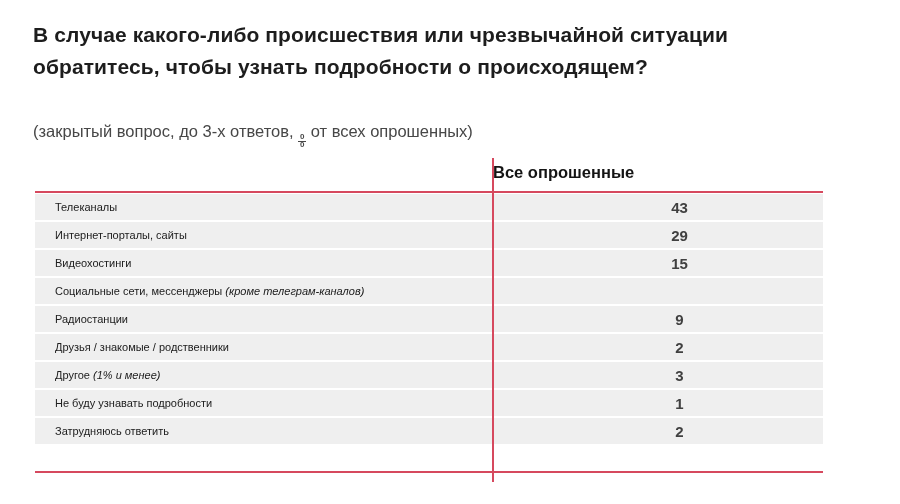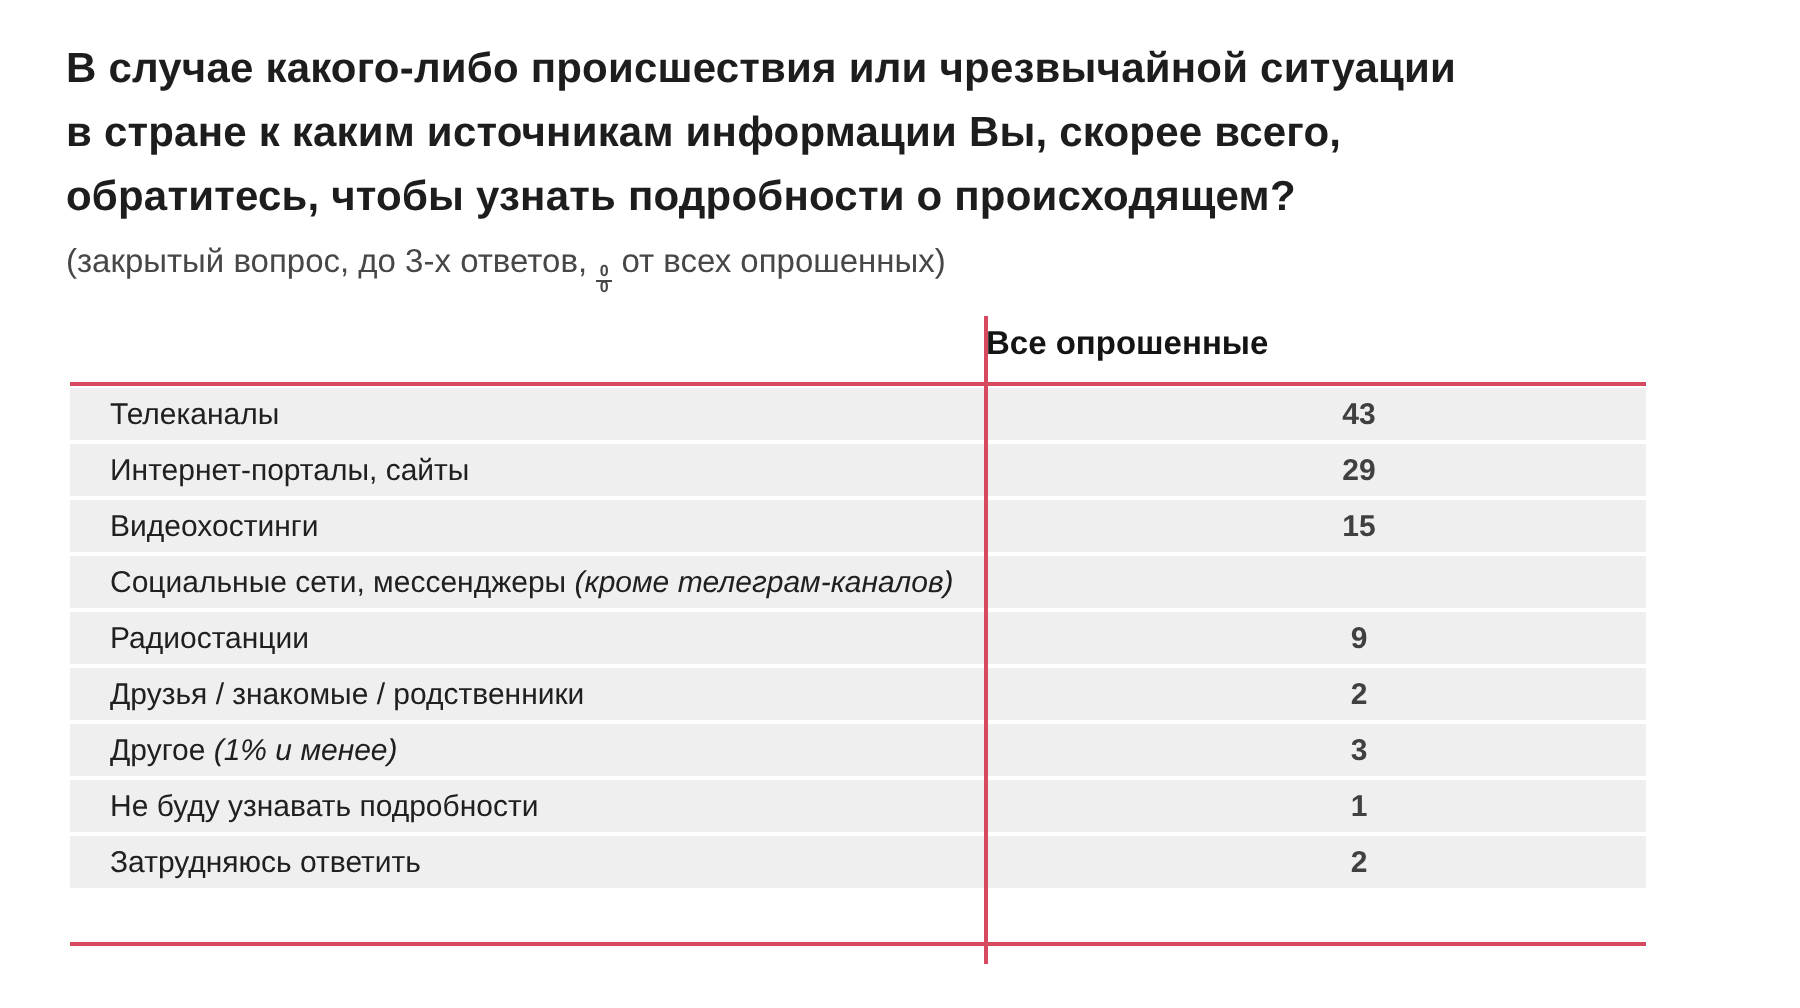--- a/index.html
+++ b/index.html
@@ -89,41 +89,40 @@
     height: 26px;
     margin-bottom: 2px;
     background: #efefef;
     display: flex;
     align-items: center;
   }
   .cell-label {
     width: 457px;
     padding-left: 20px;
     box-sizing: border-box;
-    font-size: 15px;
+    font-size: 11px;
     color: #202020;
     white-space: nowrap;
   }
   .cell-label .note { font-style: italic; }
   .cell-value {
     width: 375px;
     text-align: center;
     font-size: 15px;
     font-weight: 700;
     color: #404040;
   }
 </style>
 </head>
 <body>
 
 <div class="page">
 
   <div class="title">
     <span class="line">В случае какого-либо происшествия или чрезвычайной ситуации</span>
-    <span class="line">в стране к каким источникам информации Вы, скорее всего,</span>
     <span class="line">обратитесь, чтобы узнать подробности о происходящем?</span>
   </div>
 
   <div class="subtitle"><span>(закрытый вопрос, до 3-х ответов, </span><span class="pct">
         <span>0</span>
         <span class="pct-bar"></span>
         <span>0</span>
       </span><span> от всех опрошенных)</span></div>
 
   <div class="tablewrap">

